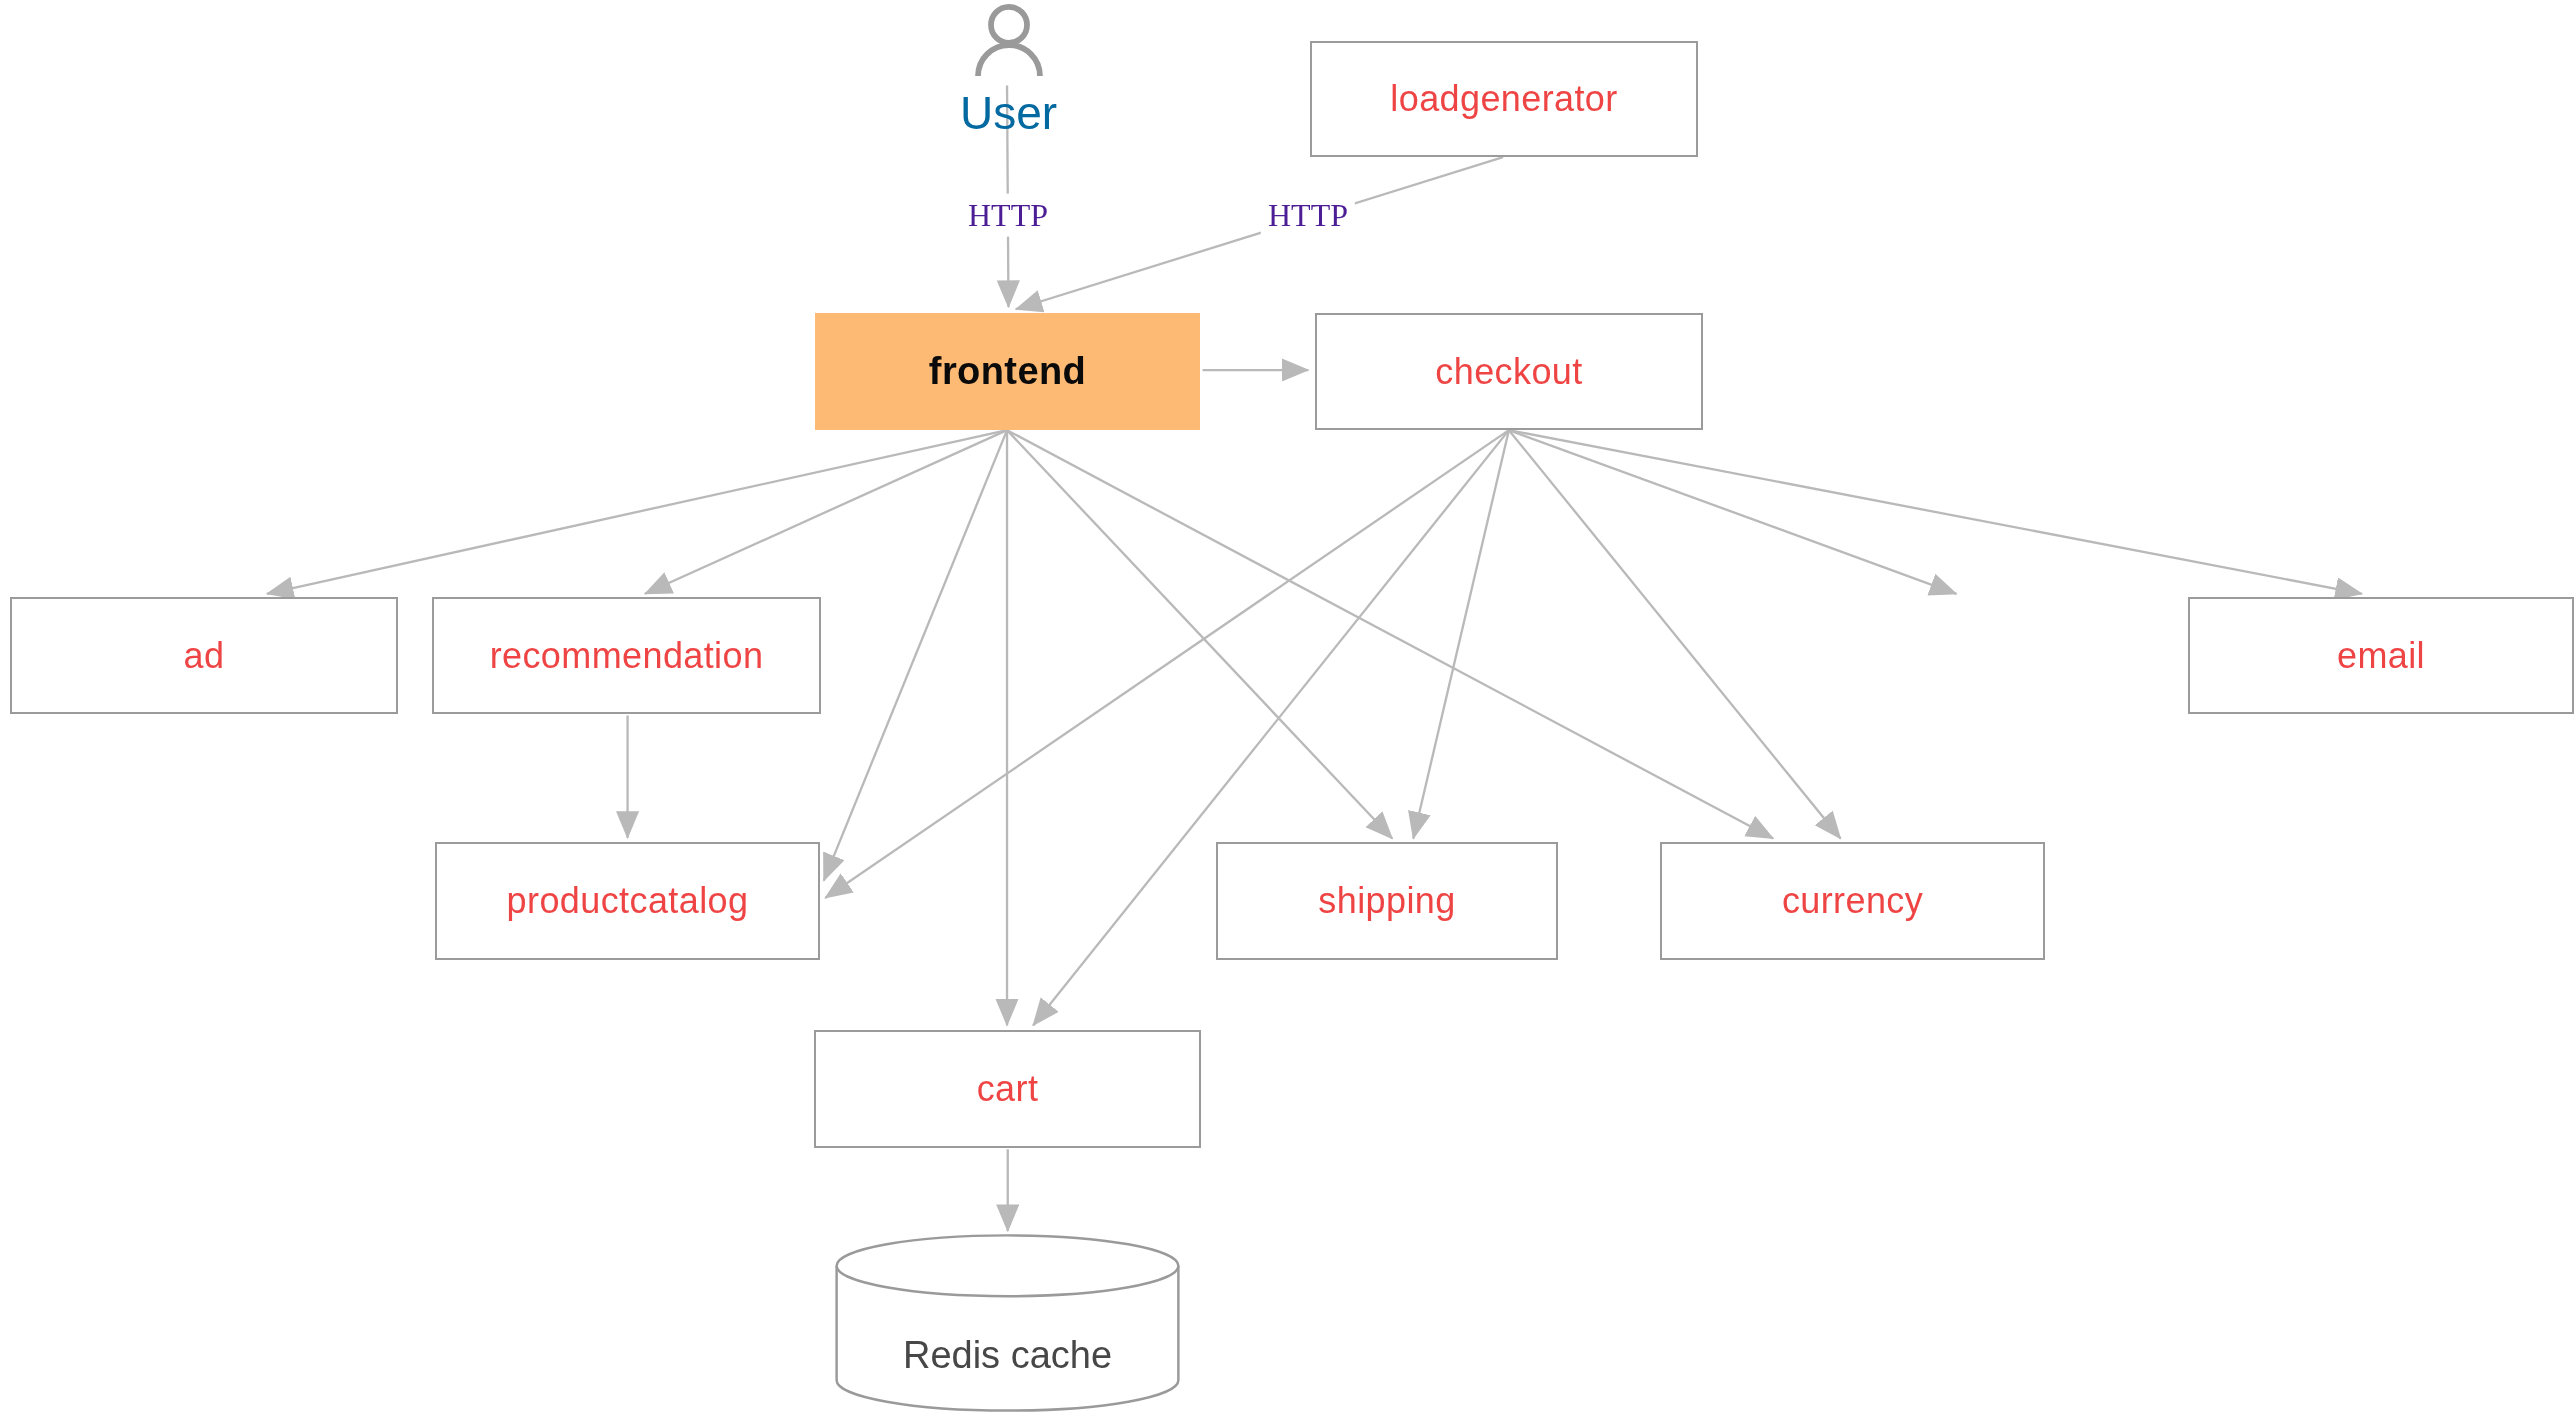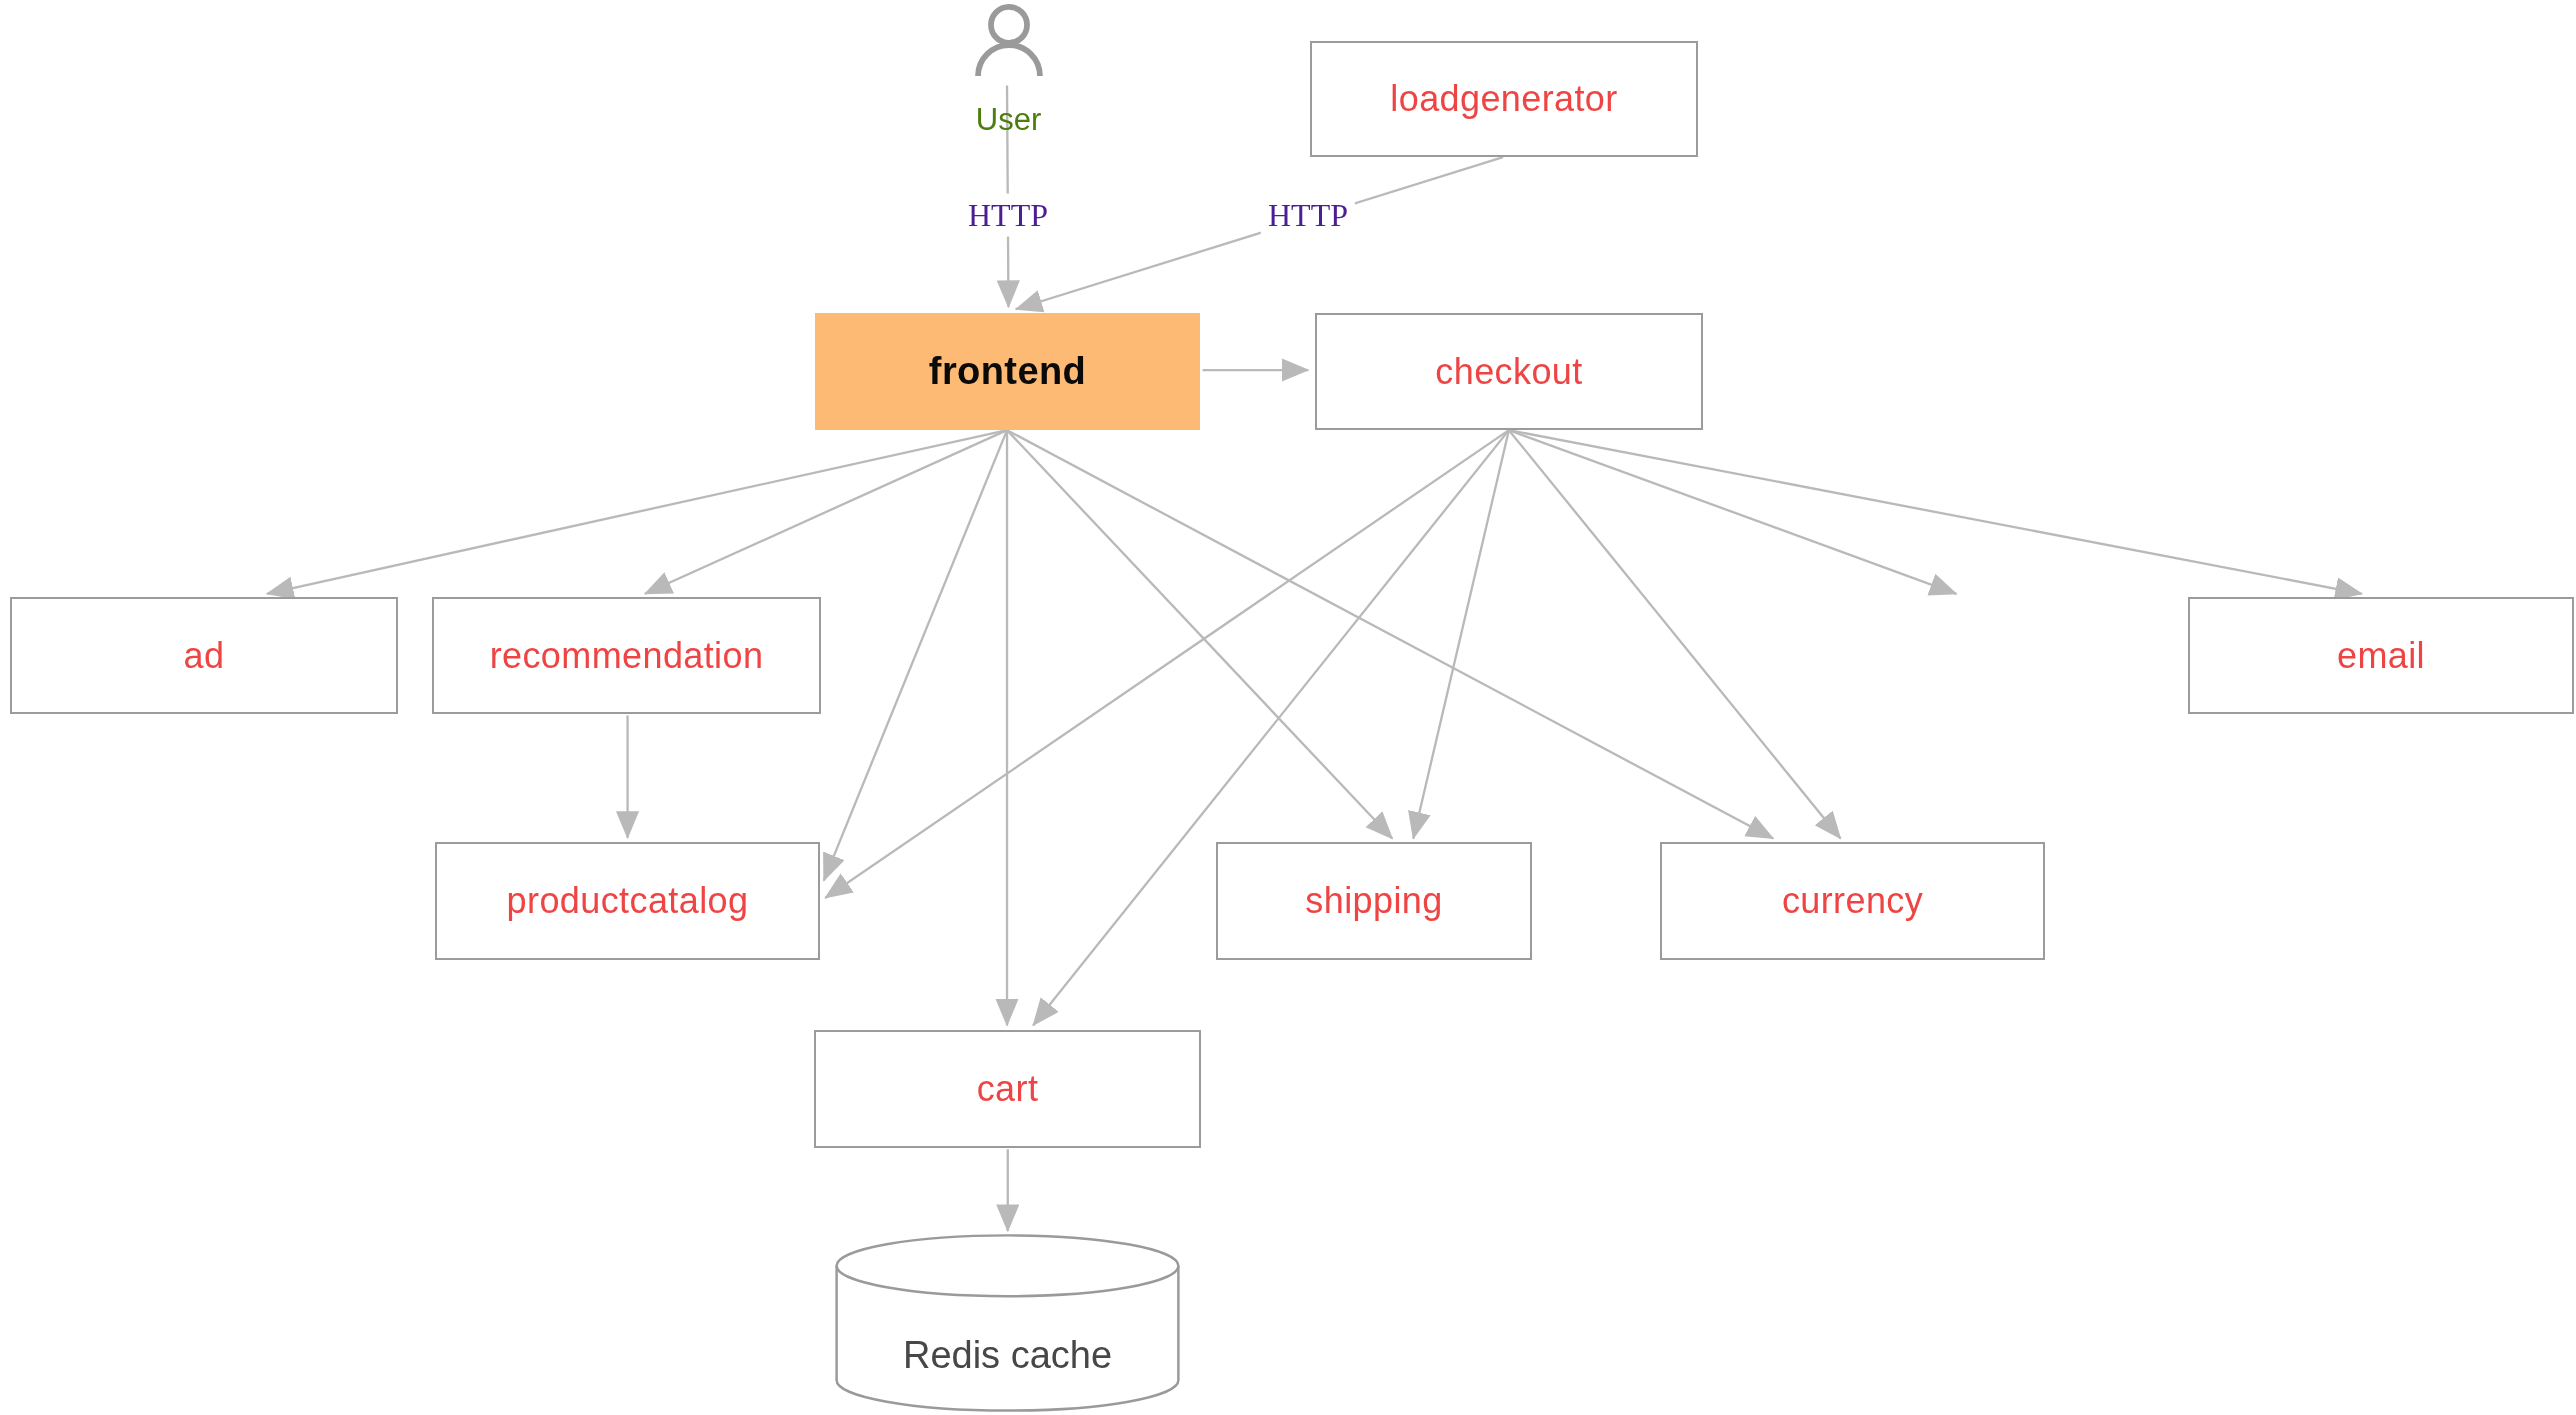--- a/index.html
+++ b/index.html
@@ -41,23 +41,23 @@
   .actor {
     position: absolute;
     left: 949px; top: 4.3px;
     width: 119px;
     display: flex;
     flex-direction: column;
     align-items: center;
     z-index: 2;
   }
   .actor .actor-label {
-    margin-top: 26px;
-    font-size: 31px;
-    color: #4d7c0f;
+    margin-top: 10px;
+    font-size: 46px;
+    color: #0369a1;
   }
   .edge-label {
     position: absolute;
     transform: translate(-50%, -50%);
     background: #ffffff;
     padding: 2.9px 7.2px;
     font-size: 32px;
     color: #4c1d95;
     z-index: 4;
     font-family: Liberation Serif, serif;
@@ -142,21 +142,21 @@
 
 
   <div class="node" style="left:2188px; top:597px; width:386px; height:117px;">
     <span>email</span>
   </div>
 
   <div class="node" style="left:435px; top:842px; width:385px; height:118px;">
     <span>productcatalog</span>
   </div>
 
-  <div class="node" style="left:1216px; top:842px; width:316px; height:118px;">
+  <div class="node" style="left:1216px; top:842px; width:342px; height:118px;">
     <span>shipping</span>
   </div>
 
   <div class="node" style="left:1660px; top:842px; width:385px; height:118px;">
     <span>currency</span>
   </div>
 
   <div class="node" style="left:814px; top:1030px; width:387px; height:118px;">
     <span>cart</span>
   </div>

